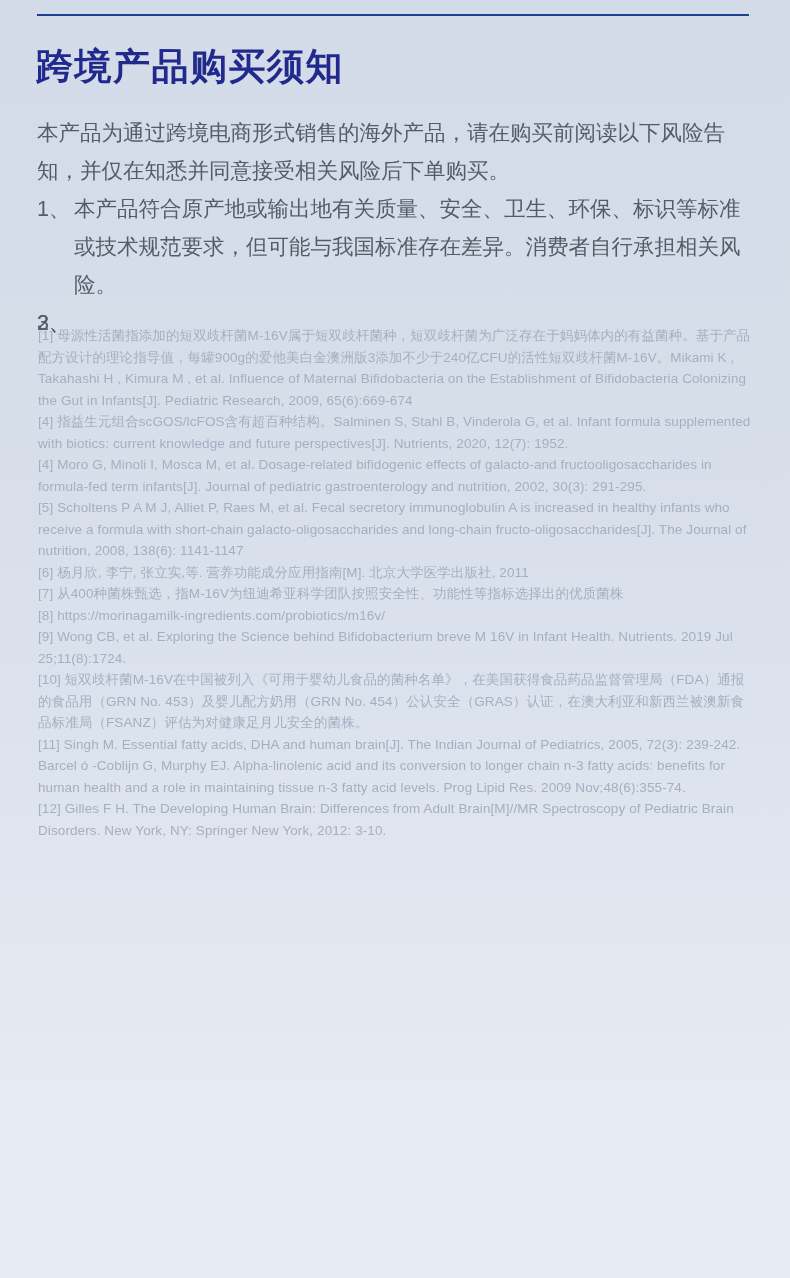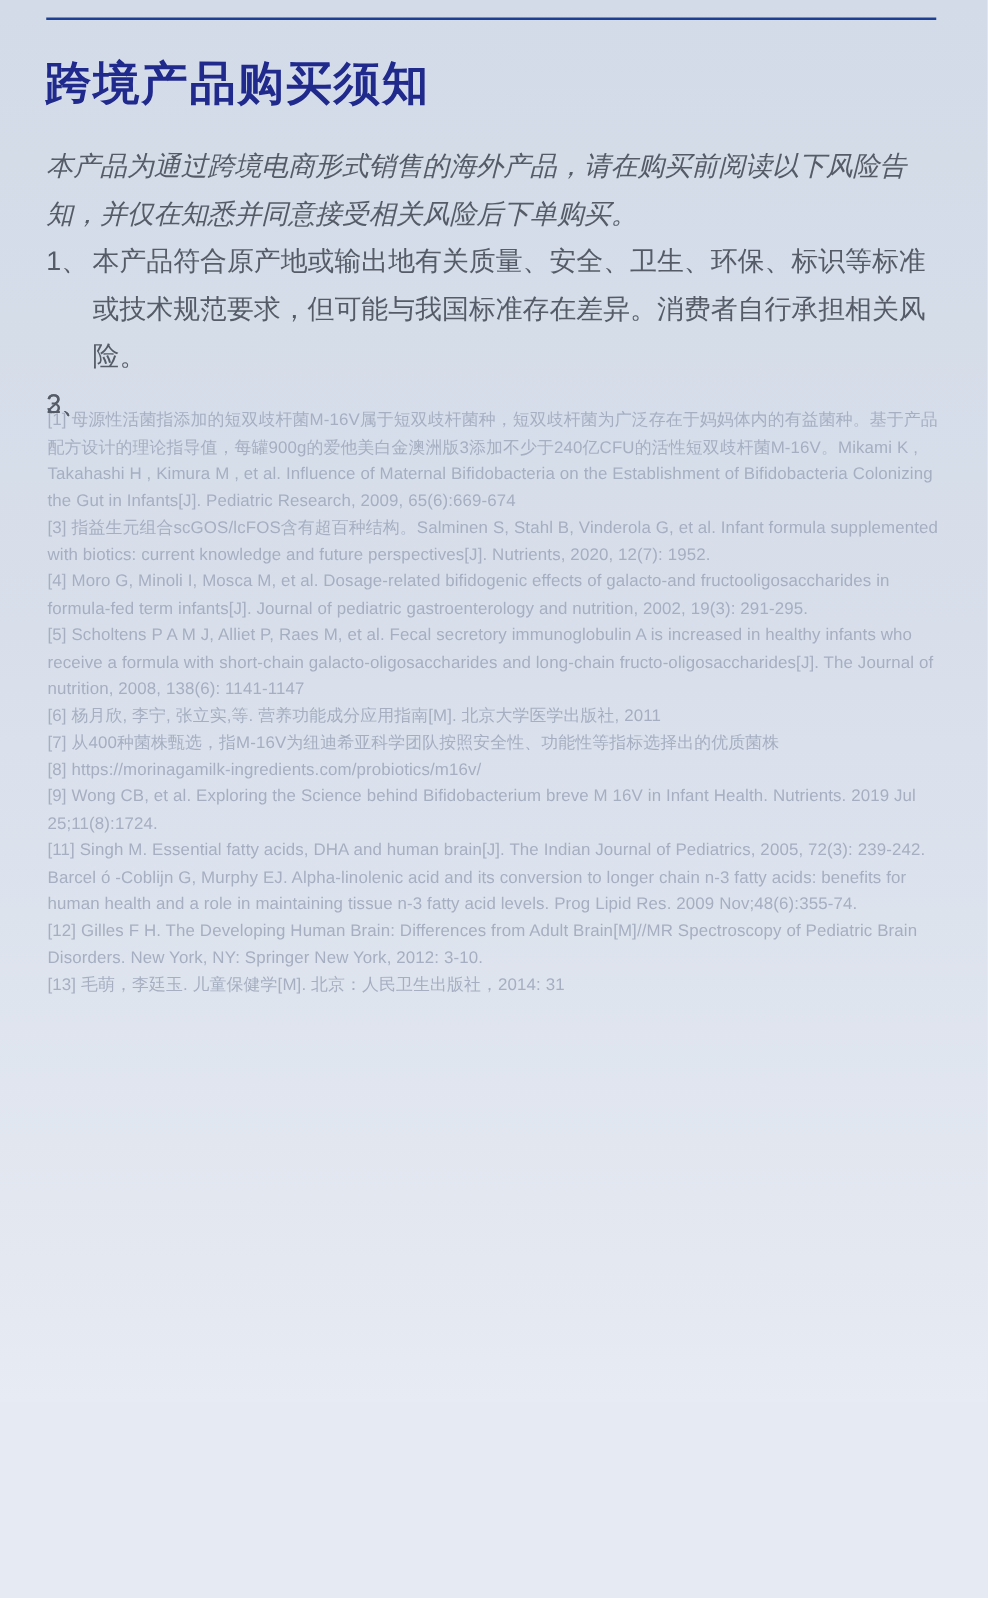--- a/index.html
+++ b/index.html
@@ -28,21 +28,20 @@
     font-weight: 900;
     letter-spacing: 1.5px;
     color: #20298c;
   }
 
   .intro {
     margin: 25px 36px 0 37px;
     font-size: 21.5px;
     line-height: 38px;
     color: #555c68;
-    font-style: italic;
   }
 
   .notice-list {
     list-style: none;
     margin: 0 34px 0 37px;
     font-size: 21.5px;
     line-height: 38px;
     color: #555c68;
   }
   .notice-list li {
@@ -82,25 +81,25 @@
     <li>
       <span class="marker">2、</span>
     </li>
     <li>
       <span class="marker">3、</span>
     </li>
   </ol>
 
   <div class="footnotes">
     <p>[1] 母源性活菌指添加的短双歧杆菌M-16V属于短双歧杆菌种，短双歧杆菌为广泛存在于妈妈体内的有益菌种。基于产品配方设计的理论指导值，每罐900g的爱他美白金澳洲版3添加不少于240亿CFU的活性短双歧杆菌M-16V。Mikami K , Takahashi H , Kimura M , et al. Influence of Maternal Bifidobacteria on the Establishment of Bifidobacteria Colonizing the Gut in Infants[J]. Pediatric Research, 2009, 65(6):669-674</p>
-    <p>[3] 指益生元组合scGOS/lcFOS含有超百种结构。Salminen S, Stahl B, Vinderola G, et al. Infant formula supplemented with biotics: current knowledge and future perspectives[J]. Nutrients, 2020, 12(7): 1952.</p>
-    <p>[4] Moro G, Minoli I, Mosca M, et al. Dosage-related bifidogenic effects of galacto-and fructooligosaccharides in formula-fed term infants[J]. Journal of pediatric gastroenterology and nutrition, 2002, 19(3): 291-295.</p>
+    <p>[4] 指益生元组合scGOS/lcFOS含有超百种结构。Salminen S, Stahl B, Vinderola G, et al. Infant formula supplemented with biotics: current knowledge and future perspectives[J]. Nutrients, 2020, 12(7): 1952.</p>
+    <p>[4] Moro G, Minoli I, Mosca M, et al. Dosage-related bifidogenic effects of galacto-and fructooligosaccharides in formula-fed term infants[J]. Journal of pediatric gastroenterology and nutrition, 2002, 30(3): 291-295.</p>
     <p>[5] Scholtens P A M J, Alliet P, Raes M, et al. Fecal secretory immunoglobulin A is increased in healthy infants who receive a formula with short-chain galacto-oligosaccharides and long-chain fructo-oligosaccharides[J]. The Journal of nutrition, 2008, 138(6): 1141-1147</p>
     <p>[6] 杨月欣, 李宁, 张立实,等. 营养功能成分应用指南[M]. 北京大学医学出版社, 2011</p>
     <p>[7] 从400种菌株甄选，指M-16V为纽迪希亚科学团队按照安全性、功能性等指标选择出的优质菌株</p>
     <p>[8] https://morinagamilk-ingredients.com/probiotics/m16v/</p>
     <p>[9] Wong CB, et al. Exploring the Science behind Bifidobacterium breve M 16V in Infant Health. Nutrients. 2019 Jul 25;11(8):1724.</p>
+    <p>[10] 短双歧杆菌M-16V在中国被列入《可用于婴幼儿食品的菌种名单》，在美国获得食品药品监督管理局（FDA）通报的食品用（GRN No. 453）及婴儿配方奶用（GRN No. 454）公认安全（GRAS）认证，在澳大利亚和新西兰被澳新食品标准局（FSANZ）评估为对健康足月儿安全的菌株。</p>
     <p>[11] Singh M. Essential fatty acids, DHA and human brain[J]. The Indian Journal of Pediatrics, 2005, 72(3): 239-242. Barcel ó -Coblijn G, Murphy EJ. Alpha-linolenic acid and its conversion to longer chain n-3 fatty acids: benefits for human health and a role in maintaining tissue n-3 fatty acid levels. Prog Lipid Res. 2009 Nov;48(6):355-74.</p>
     <p>[12] Gilles F H. The Developing Human Brain: Differences from Adult Brain[M]//MR Spectroscopy of Pediatric Brain Disorders. New York, NY: Springer New York, 2012: 3-10.</p>
-    <p>[13] 毛萌，李廷玉. 儿童保健学[M]. 北京：人民卫生出版社，2014: 31</p>
   </div>
 
 </div>
 
 </body></html>

